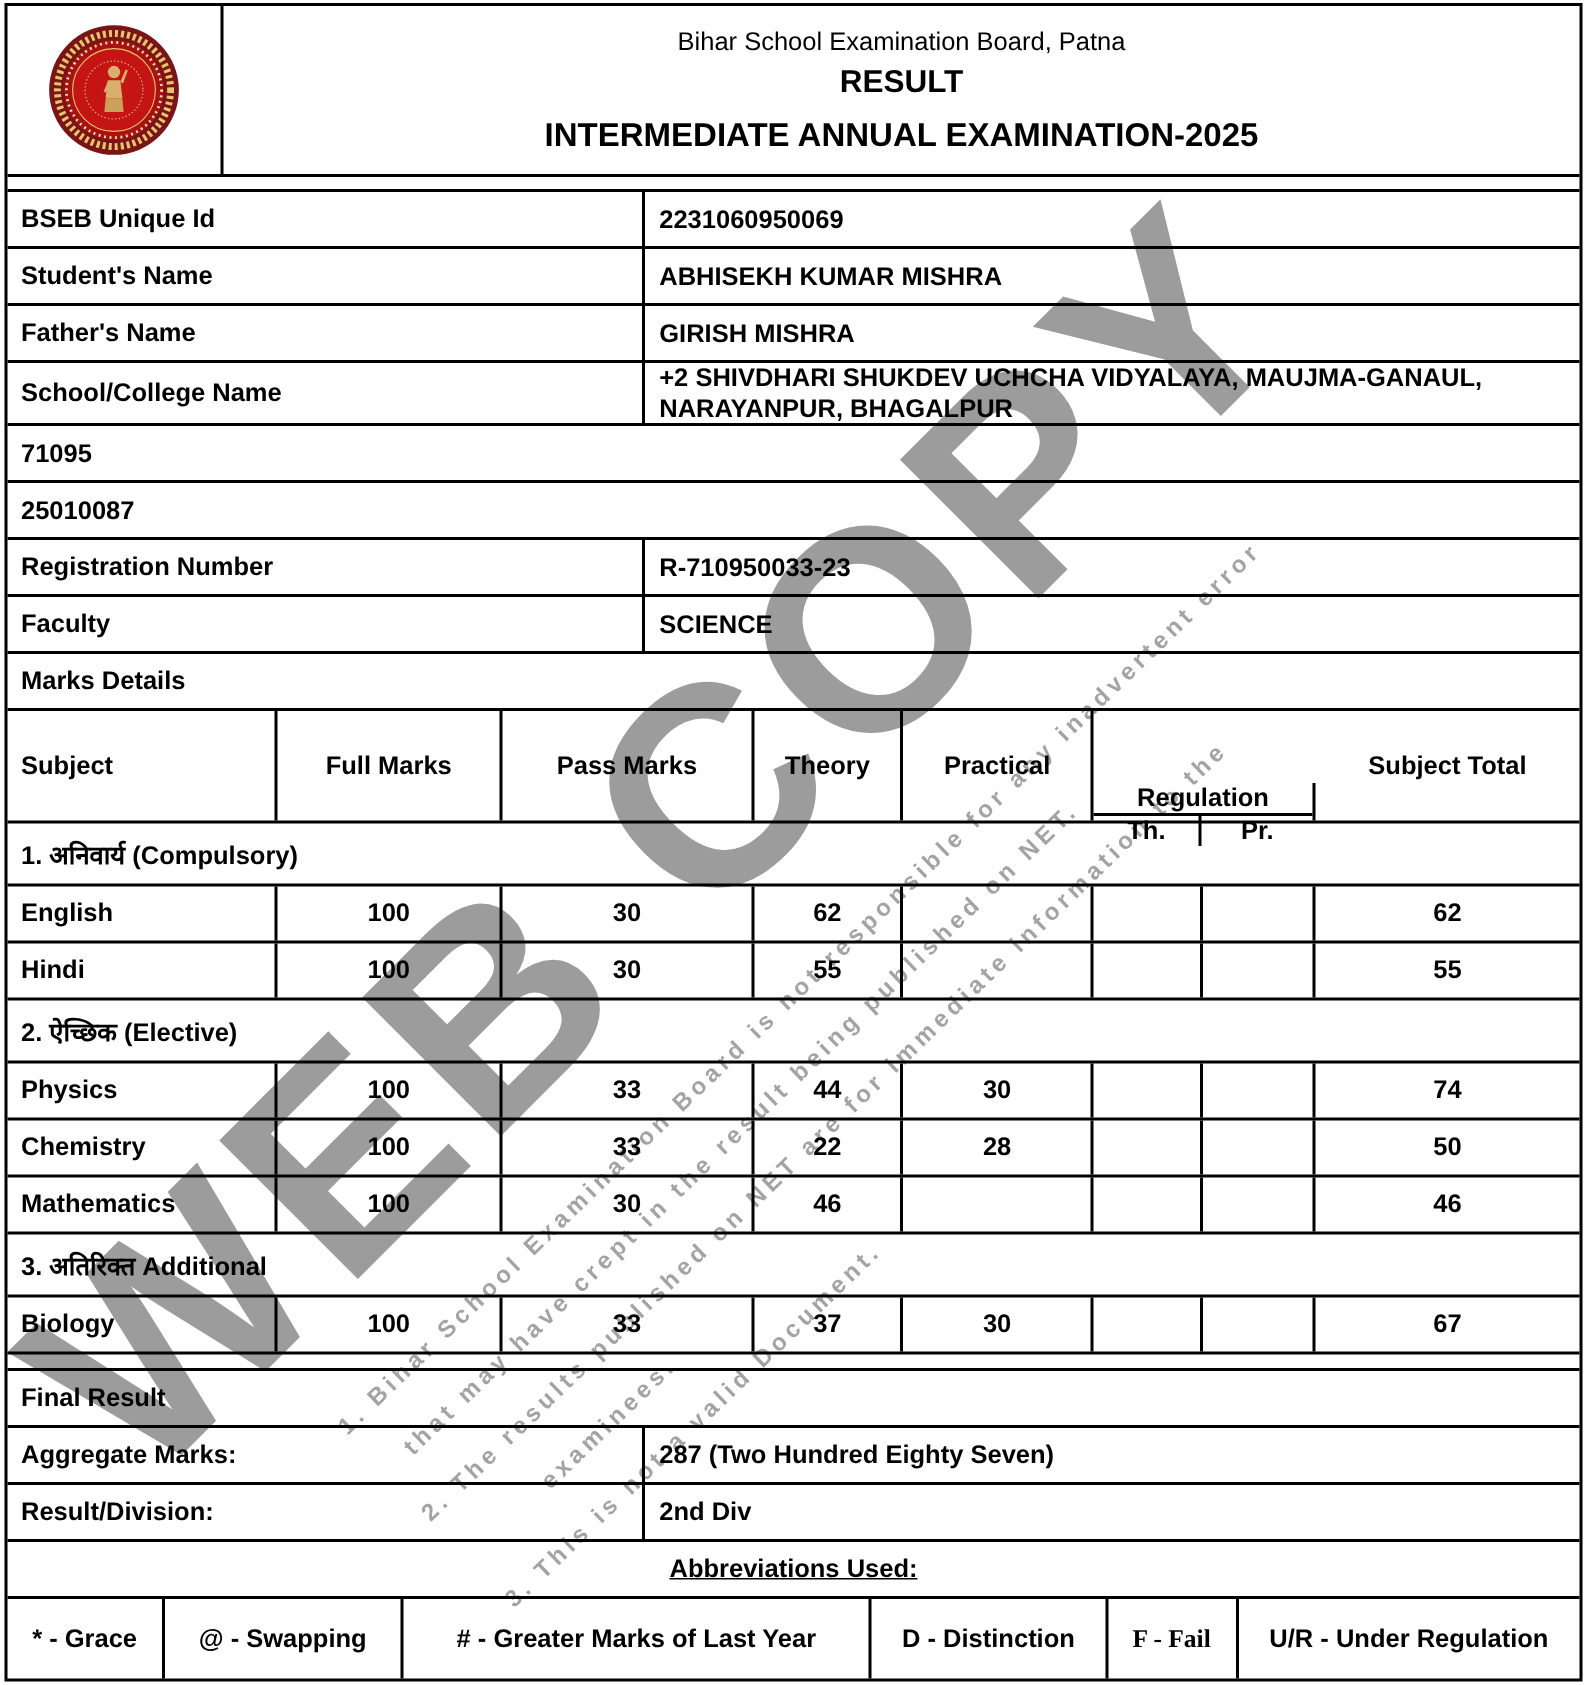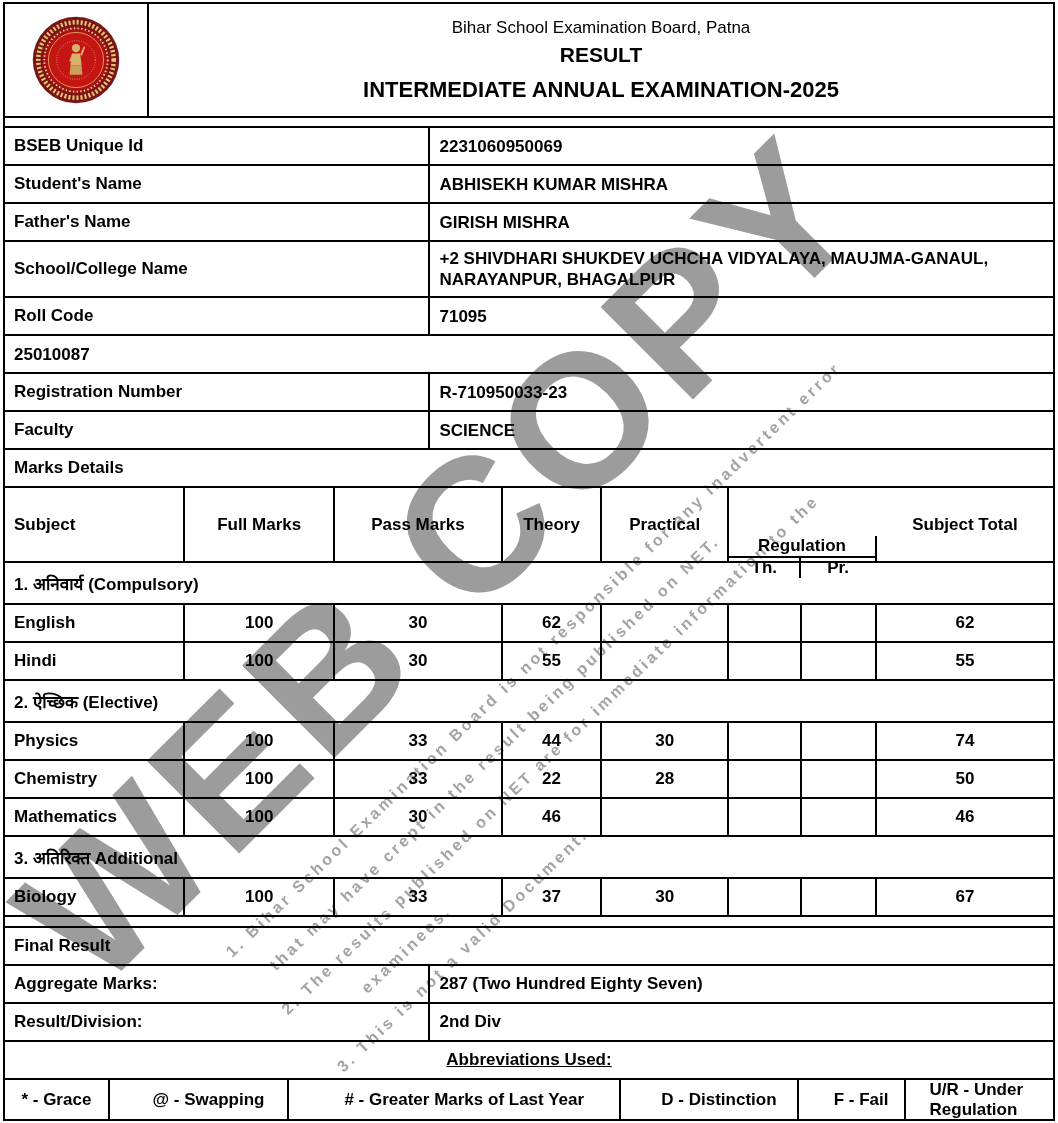--- a/index.html
+++ b/index.html
@@ -42,21 +42,21 @@
   .header{ height:114px; }
   .logo-cell{ width:144px; justify-content:center; }
   .title-cell{ flex:1; flex-direction:column; justify-content:center; }
   .t-board{ font-size:17px; font-weight:normal; margin-bottom:5px; }
   .t-result{ font-size:21px; font-weight:bold; margin-bottom:10px; }
   .t-exam{ font-size:22px; font-weight:bold; }
   .gap-row{ height:10px; }
   .gap-row2{ height:11px; }
   
   .d-row{ height:38px; }
-  .d-row.tall{ height:56px;justify-content:center; }
+  .d-row.tall{ height:42px;justify-content:center; }
   .d-label{ width:40.6%; }
   .d-value{ flex:1; line-height:21px; padding-right:8px; }
   
   .full-row{ height:38px; }
   .sec-row{ height:42px; }
   :root{
     --w-sub:17.2%; --w-full:14.3%; --w-pass:16%; --w-theory:9.5%;
     --w-prac:12.1%; --w-th:7%; --w-pr:7.1%;
   }
   .c-sub{ width:var(--w-sub); }
@@ -74,23 +74,23 @@
   .reg-bot{ flex:1; display:flex; }
   .reg-bot .rb{ display:flex; align-items:center; justify-content:center; }
   .rb-th{ width:49.6%; border-right:2px solid #000; }
   .rb-pr{ flex:1; }
   .m-row{ height:38px; }
   
   .f-label{ width:40.6%; }
   .f-value{ flex:1; padding-right:8px; }
   .abbr-title{ justify-content:center; }
   .abbr-title .txt{ text-decoration:underline; }
-  .abbr-row{ flex:1 1 auto;gap:20px; }
+  .abbr-row{ flex:1 1 auto; }
   .a0{ width:10%; } .a1{ width:15.2%; } .a2{ width:29.8%; }
-  .a3{ width:15%; } .a4{ width:8.3%; } .a5{ flex:1;border-radius:11px; }
+  .a3{ width:15%; } .a4{ width:8.3%;font-family:Liberation Serif, serif; } .a5{ flex:1;border-radius:11px; }
   .abbr-row .cell{ justify-content:center; padding:0 4px; }
 </style>
 </head>
 <body>
 
 <div class="sheet">
 
   <div class="wm-big">WEB COPY</div>
   <div class="wm-notes">
     <div class="n1">1. Bihar School Examination Board is not responsible for any inadvertent error</div>
@@ -140,21 +140,20 @@
     </div>
     <div class="row d-row">
       <div class="cell brd d-label lpad txt">Father's Name</div>
       <div class="cell d-value lpad txt">GIRISH MISHRA</div>
     </div>
     <div class="row d-row tall">
       <div class="cell brd d-label lpad txt">School/College Name</div>
       <div class="cell d-value lpad txt">+2 SHIVDHARI SHUKDEV UCHCHA VIDYALAYA, MAUJMA-GANAUL, NARAYANPUR, BHAGALPUR</div>
     </div>
     <div class="row d-row">
-      <div class="cell brd d-label lpad txt">Roll Code</div>
       <div class="cell d-value lpad txt">71095</div>
     </div>
     <div class="row d-row">
       <div class="cell d-value lpad txt">25010087</div>
     </div>
     <div class="row d-row">
       <div class="cell brd d-label lpad txt">Registration Number</div>
       <div class="cell d-value lpad txt">R-710950033-23</div>
     </div>
     <div class="row d-row">

